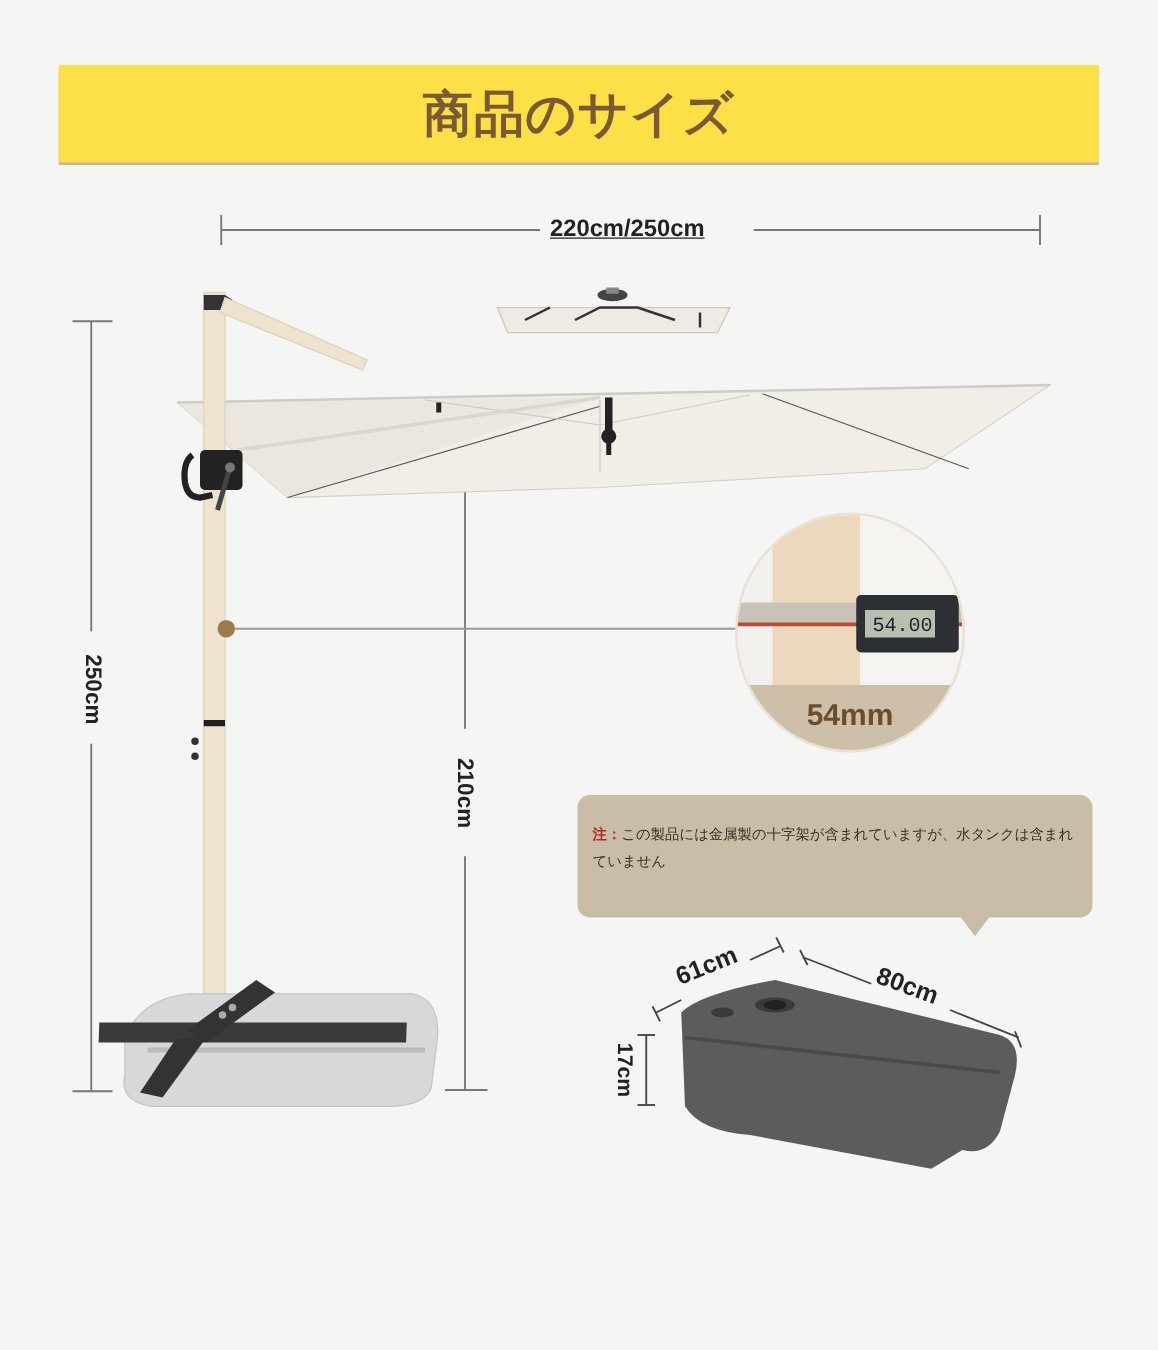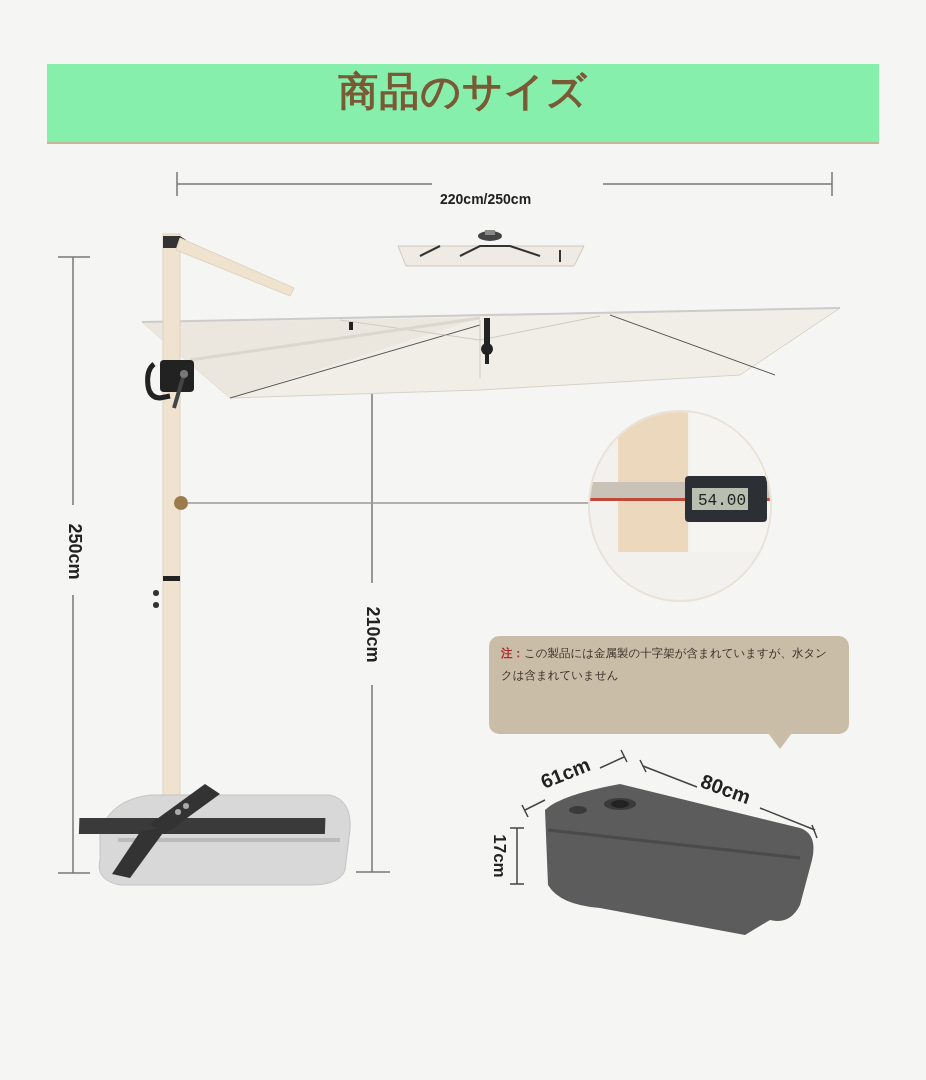--- a/index.html
+++ b/index.html
@@ -1,37 +1,37 @@
 <!DOCTYPE html>
 <html><head>
 <meta charset="utf-8">
 <style>
   html, body { margin: 0; padding: 0; }
   body {
     width: 926px; height: 1080px; background: #f5f5f4; position: relative; overflow: hidden;
     font-family: "DejaVu Sans", sans-serif;
   }
   .banner {
-    position: absolute; left: 47px; top: 64px; width: 832px; height: 78px;
-    background: #86efac; display: flex; justify-content: center;
+    position: absolute; left: 47px; top: 52px; width: 832px; height: 78px;
+    background: #fde047; display: flex; align-items: center; justify-content: center;
     box-shadow: 0 2px 0 #c3b59e;
   }
   .banner-title {
     color: #7a5a35; font-size: 40px; font-weight: bold; letter-spacing: 1px;
     font-family: "DejaVu Sans", sans-serif;
   }
   .dim-label {
     position: absolute; font-family: "Liberation Sans", sans-serif; font-weight: bold;
     color: #222; background: #f5f5f4; white-space: nowrap;
   }
   .vlabel { transform: rotate(90deg); transform-origin: center center; }
   .svg-layer { position: absolute; left: 0; top: 0; }
   .note {
-    position: absolute; left: 489px; top: 636px; width: 360px; height: 98px;
-    background: #c9bda8; border-radius: 10px; padding: 6px 12px; box-sizing: border-box;
+    position: absolute; left: 462px; top: 636px; width: 412px; height: 98px;
+    background: #c9bda8; border-radius: 10px; padding: 20px 12px; box-sizing: border-box;
     font-size: 11.5px; line-height: 22px; color: #3a3026; font-family: "DejaVu Sans", sans-serif;
   }
   .note-pointer {
     position: absolute; left: 768px; top: 733px; width: 0; height: 0;
     border-left: 12px solid transparent; border-right: 12px solid transparent;
     border-top: 16px solid #c9bda8;
   }
   .note-prefix { color: #b32a2a; font-weight: bold; }
   .callout-circle {
     position: absolute; left: 590px; top: 412px; width: 180px; height: 188px;
@@ -143,34 +143,35 @@
     <line x1="643" y1="766" x2="697" y2="787" stroke="#444" stroke-width="1.5"></line>
     <line x1="760" y1="808" x2="815" y2="830" stroke="#444" stroke-width="1.5"></line>
     <line x1="640" y1="760" x2="646" y2="772" stroke="#444" stroke-width="1.5"></line>
     <line x1="812" y1="825" x2="817" y2="838" stroke="#444" stroke-width="1.5"></line>
     <line x1="517" y1="828" x2="517" y2="884" stroke="#444" stroke-width="1.5"></line>
     <line x1="510" y1="828" x2="524" y2="828" stroke="#444" stroke-width="1.5"></line>
     <line x1="510" y1="884" x2="524" y2="884" stroke="#444" stroke-width="1.5"></line>
   </g>
 </svg>
 
-<span class="dim-label" style="left:436px; top:191px; font-size:14px; padding:0 4px;">220cm/250cm</span>
+<span class="dim-label" style="left:436px; top:173px; font-size:19px; padding:0 4px;text-decoration:underline;">220cm/250cm</span>
 <span class="dim-label vlabel" style="left:36px; top:541px; font-size:18px; width:76px; text-align:center;">250cm</span>
 <span class="dim-label vlabel" style="left:334px; top:624px; font-size:18px; width:76px; text-align:center;">210cm</span>
 
 <div class="callout-circle">
   <svg width="180" height="188">
     <rect x="28" y="0" width="70" height="140" fill="#ecd8bd"></rect>
     <rect x="100" y="0" width="80" height="140" fill="#f6f4f0"></rect>
     <rect x="0" y="70" width="180" height="18" fill="#c9c2b6"></rect>
     <rect x="0" y="86" width="180" height="3" fill="#c04a3a"></rect>
     <rect x="95" y="64" width="82" height="46" rx="4" fill="#2c2f33"></rect>
     <rect x="102" y="76" width="56" height="22" fill="#b7bfb1"></rect>
     <text x="108" y="93" font-size="16" font-family="Liberation Mono, monospace" fill="#222">54.00</text>
   </svg>
+  <div class="callout-label">54mm</div>
 </div>
 
 <div class="note">
   <span class="note-prefix">注：</span><span>この製品には金属製の十字架が含まれていますが、水タンクは含まれていません</span><br>
 </div>
 <div class="note-pointer"></div>
 
 <span class="dim-label" style="left:540px; top:762px; font-size:20px; background:transparent; transform:rotate(-22deg);">61cm</span>
 <span class="dim-label" style="left:700px; top:778px; font-size:20px; background:transparent; transform:rotate(20deg);">80cm</span>
 <span class="dim-label vlabel" style="left:474px; top:846px; font-size:17px; background:transparent; width:50px; text-align:center;">17cm</span>

